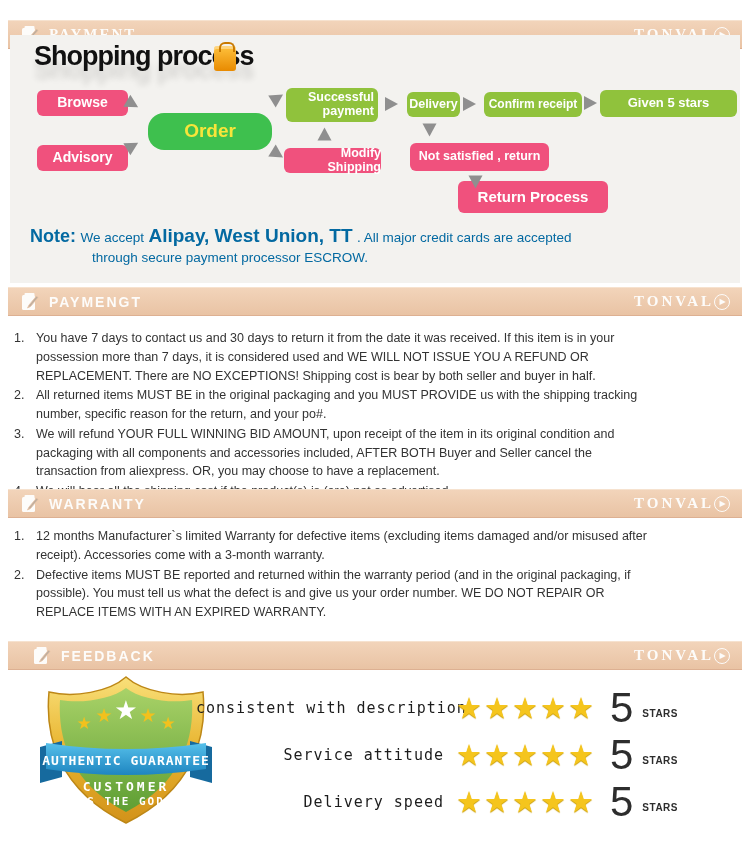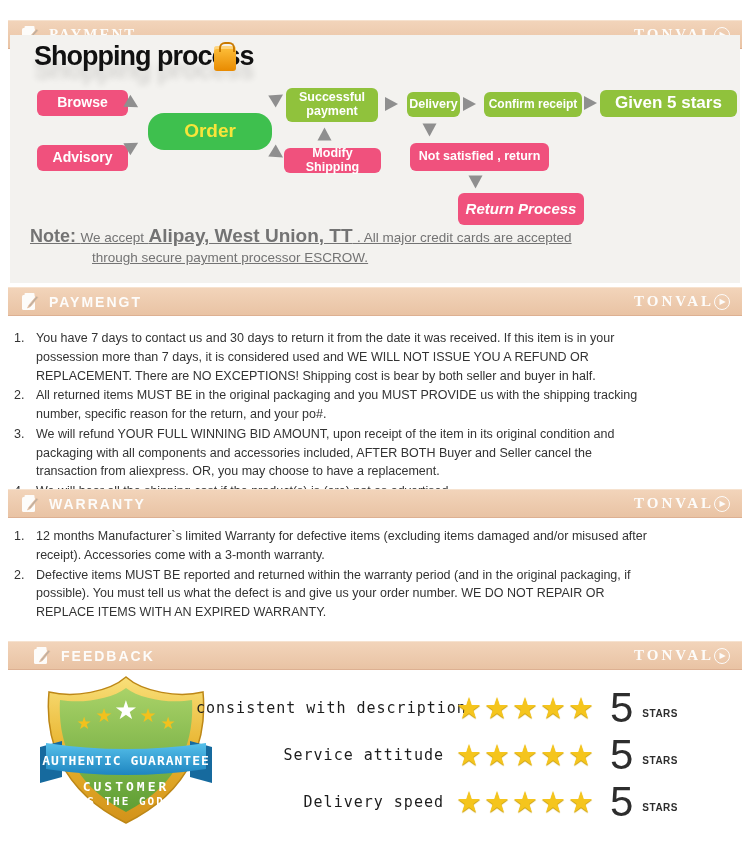--- a/index.html
+++ b/index.html
@@ -24,29 +24,29 @@
   
   #flow-panel { position:absolute; left:10px; top:35px; width:730px; height:248px; background:#f3f2ef; }
   #flow-title { position:absolute; left:24px; top:6px; font-size:27px; font-weight:bold; color:#111;
                 letter-spacing:-1px; text-shadow:0 14px 6px rgba(0,0,0,0.12); }
   .bag-icon { position:absolute; left:204px; top:11px; width:22px; height:25px; border-radius:3px;
               background:linear-gradient(#ffc23e,#e88a00); box-shadow:inset 0 3px 0 rgba(255,255,255,.35); }
   .bag-icon:before { content:""; position:absolute; left:5px; top:-4px; width:12px; height:8px;
               border:2px solid #c97a00; border-bottom:none; border-radius:6px 6px 0 0; }
 
   .fnode { position:absolute; display:flex; align-items:center; justify-content:center;
-           color:#fff; font-weight:bold; text-align:center; border-radius:6px; line-height:1.1; }
+           color:#fff; font-weight:bold; text-align:right; border-radius:6px; line-height:1.1; }
   .pink  { background:#f0517d; }
   .green-dark  { background:#3ec04e; border-radius:16px; }
   .green-light { background:#90c23c; }
 
   .arr { position:absolute; width:0; height:0; border-style:solid;
          border-width:7px 0 7px 13px; border-color:transparent transparent transparent #8f8f8f; }
 
-  #note-block { position:absolute; left:20px; top:190px; color:#737373; width:640px;text-decoration:underline; }
+  #note-block { position:absolute; left:20px; top:190px; color:#0369a1; width:640px; }
   #note-block .n-big { font-size:18px; font-weight:bold; }
   #note-block .n-sm  { font-size:13.5px; }
   #note-block .n-methods { font-size:19px; font-weight:bold; }
   #note-line2 { margin-left:62px; margin-top:3px; font-size:13.5px; }
 
   
   .terms { position:absolute; left:14px; width:636px; color:#333; font-size:12.5px; line-height:1.5; }
   .term-item { position:relative; padding-left:22px; margin-bottom:1px; }
   .term-num { position:absolute; left:0; top:0; }
 
@@ -79,27 +79,27 @@
     </span>
   </div>
 
   <div id="flow-panel">
     <div id="flow-title">Shopping process</div>
     <span class="bag-icon"></span>
 
     <div class="fnode pink" style="left:27px; top:55px; width:91px; height:26px; font-size:14px;">Browse</div>
     <div class="fnode pink" style="left:27px; top:110px; width:91px; height:26px; font-size:14px;">Advisory</div>
     <div class="fnode green-dark" style="left:138px; top:78px; width:124px; height:37px; font-size:19px; color:#f8e53a;">Order</div>
-    <div class="fnode green-light" style="left:276px; top:53px; width:92px; height:34px; font-size:12.5px; padding:0 12px;">Successful payment</div>
+    <div class="fnode green-light" style="left:276px; top:53px; width:92px; height:34px; font-size:12.5px; padding:0 4px;">Successful payment</div>
     <div class="fnode pink" style="left:274px; top:113px; width:97px; height:25px; font-size:12.5px;">Modify Shipping</div>
     <div class="fnode green-light" style="left:397px; top:57px; width:53px; height:25px; font-size:12.5px;">Delivery</div>
     <div class="fnode green-light" style="left:474px; top:57px; width:98px; height:25px; font-size:12px;">Confirm receipt</div>
-    <div class="fnode green-light" style="left:590px; top:55px; width:137px; height:27px; font-size:17px;">Given 5 stars</div>
+    <div class="fnode green-light" style="left:590px; top:55px; width:137px; height:27px; font-size:13px;">Given 5 stars</div>
     <div class="fnode pink" style="left:400px; top:108px; width:139px; height:28px; font-size:12.5px;">Not satisfied , return</div>
-    <div class="fnode pink" style="left:448px; top:158px; width:126px; height:32px; font-size:15px;font-style:italic;">Return Process</div>
+    <div class="fnode pink" style="left:448px; top:146px; width:150px; height:32px; font-size:15px;">Return Process</div>
 
     <span class="arr" style="left:116px; top:62px; transform:rotate(30deg);"></span>
     <span class="arr" style="left:116px; top:104px; transform:rotate(-30deg);"></span>
     <span class="arr" style="left:261px; top:56px; transform:rotate(-32deg);"></span>
     <span class="arr" style="left:261px; top:112px; transform:rotate(32deg);"></span>
     <span class="arr" style="left:308px; top:92px; transform:rotate(-90deg);"></span>
     <span class="arr" style="left:375px; top:62px;"></span>
     <span class="arr" style="left:453px; top:62px;"></span>
     <span class="arr" style="left:574px; top:61px;"></span>
     <span class="arr" style="left:413px; top:88px; transform:rotate(90deg);"></span>

